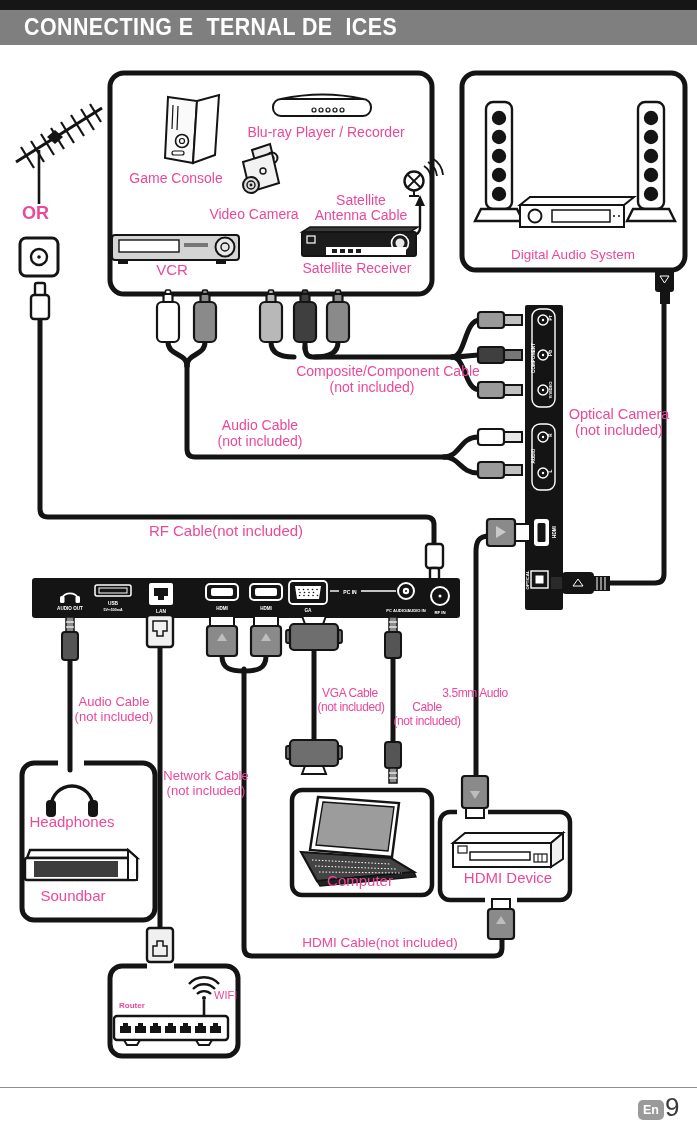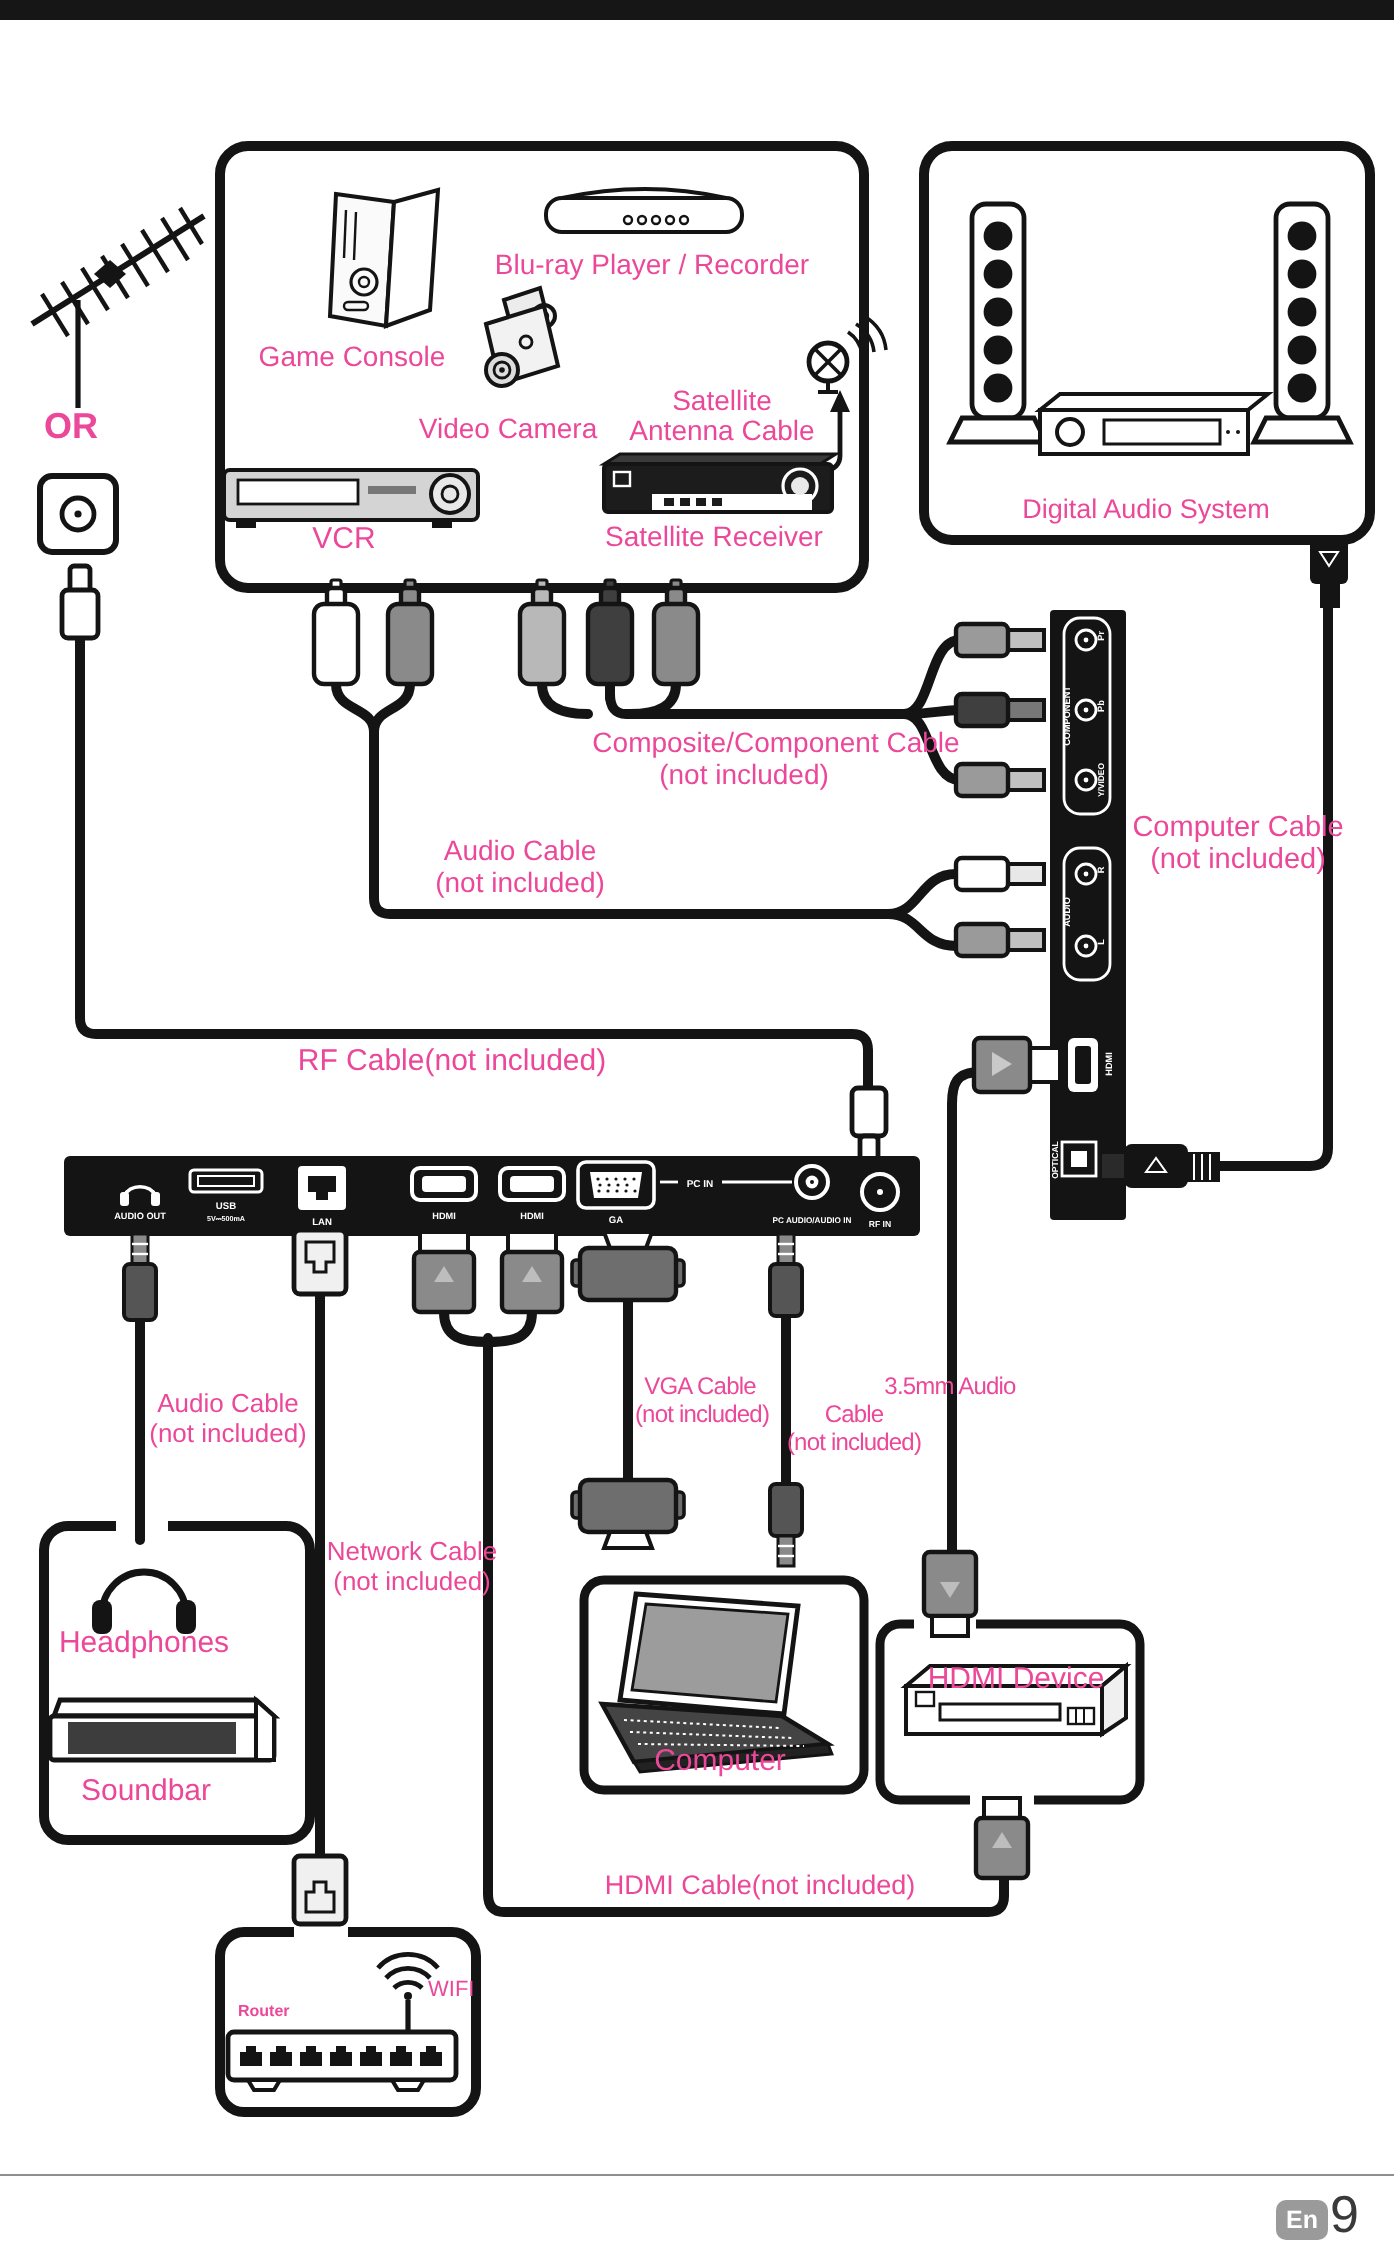--- a/index.html
+++ b/index.html
@@ -21,20 +21,23 @@
   #rule{position:absolute;left:0;top:1087px;width:697px;height:0;border-top:1.5px solid #8f8f8f;}
   #enbadge{position:absolute;left:638px;top:1100px;width:26px;height:20px;background:#9a9a9a;
            border-radius:5px;color:#fff;font-size:12.5px;font-weight:bold;text-align:center;line-height:20px;}
   #pageno{position:absolute;left:665px;top:1092px;color:#3a3a3a;font-size:26px;}
 </style>
 </head>
 <body>
 
 <div id="page">
   <div id="topstrip"></div>
+  <div id="titlebar">
+    <div id="title">CONNECTING E  TERNAL DE  ICES</div>
+  </div>
 
   <svg width="697" height="1124" viewBox="0 0 697 1124">
 
     <g>
       <line x1="16" y1="162" x2="102" y2="108" stroke="#141414" stroke-width="3"></line>
       <g stroke="#141414" stroke-width="2.2">
         <line x1="21" y1="147" x2="34" y2="168"></line>
           <line x1="31" y1="141" x2="44" y2="162"></line>
         <line x1="41" y1="134" x2="54" y2="155"></line>
           <line x1="51" y1="128" x2="64" y2="149"></line>
@@ -495,38 +498,38 @@
   <div class="lbl" style="left:361px;top:208px;font-size:14px;">Antenna Cable</div>
   <div class="lbl" style="left:172px;top:262px;font-size:15px;">VCR</div>
   <div class="lbl" style="left:357px;top:261px;font-size:14px;">Satellite Receiver</div>
   <div class="lbl" style="left:573px;top:248px;font-size:13.5px;">Digital Audio System</div>
   <div class="lbl-l" style="left:22px;top:204px;font-size:18px;font-weight:bold;">OR</div>
 
   <div class="lbl" style="left:372px;top:364px;font-size:14px;margin-left:16px;">Composite/Component Cable</div>
   <div class="lbl" style="left:372px;top:380px;font-size:14px;">(not included)</div>
   <div class="lbl" style="left:260px;top:418px;font-size:14px;">Audio Cable</div>
   <div class="lbl" style="left:260px;top:434px;font-size:14px;">(not included)</div>
-  <div class="lbl" style="left:619px;top:407px;font-size:14.5px;">Computer Cable</div>
+  <div class="lbl" style="left:619px;top:407px;font-size:14.5px;">Optical Camera</div>
   <div class="lbl" style="left:619px;top:423px;font-size:14.5px;">(not included)</div>
   <div class="lbl" style="left:226px;top:523px;font-size:15px;">RF Cable(not included)</div>
 
   <div class="lbl" style="left:114px;top:695px;font-size:13px;">Audio Cable</div>
   <div class="lbl" style="left:114px;top:710px;font-size:13px;">(not included)</div>
   <div class="lbl" style="left:206px;top:769px;font-size:13px;">Network Cable</div>
   <div class="lbl" style="left:206px;top:784px;font-size:13px;">(not included)</div>
   <div class="lbl" style="left:350px;top:687px;font-size:12px;letter-spacing:-.4px;">VGA Cable</div>
   <div class="lbl" style="left:351px;top:701px;font-size:12px;letter-spacing:-.4px;">(not included)</div>
   <div class="lbl" style="left:427px;top:687px;font-size:12px;letter-spacing:-.4px;margin-left:48px;">3.5mm Audio</div>
   <div class="lbl" style="left:427px;top:701px;font-size:12px;letter-spacing:-.4px;">Cable</div>
   <div class="lbl" style="left:427px;top:715px;font-size:12px;letter-spacing:-.4px;">(not included)</div>
   <div class="lbl" style="left:380px;top:936px;font-size:13.5px;">HDMI Cable(not included)</div>
 
   <div class="lbl" style="left:72px;top:814px;font-size:15px;">Headphones</div>
   <div class="lbl" style="left:73px;top:888px;font-size:15px;">Soundbar</div>
   <div class="lbl" style="left:360px;top:873px;font-size:15px;">Computer</div>
-  <div class="lbl" style="left:508px;top:832px;font-size:15px;">HDMI Device</div>
+  <div class="lbl" style="left:508px;top:870px;font-size:15px;">HDMI Device</div>
   <div class="lbl-l" style="left:214px;top:989px;font-size:11px;">WIFI</div>
   <div class="lbl-l" style="left:119px;top:1002px;font-size:8px;font-weight:bold;">Router</div>
 
   <div id="rule"></div>
   <div id="enbadge">En</div>
   <div id="pageno">9</div>
 </div>
 
 </body></html>

